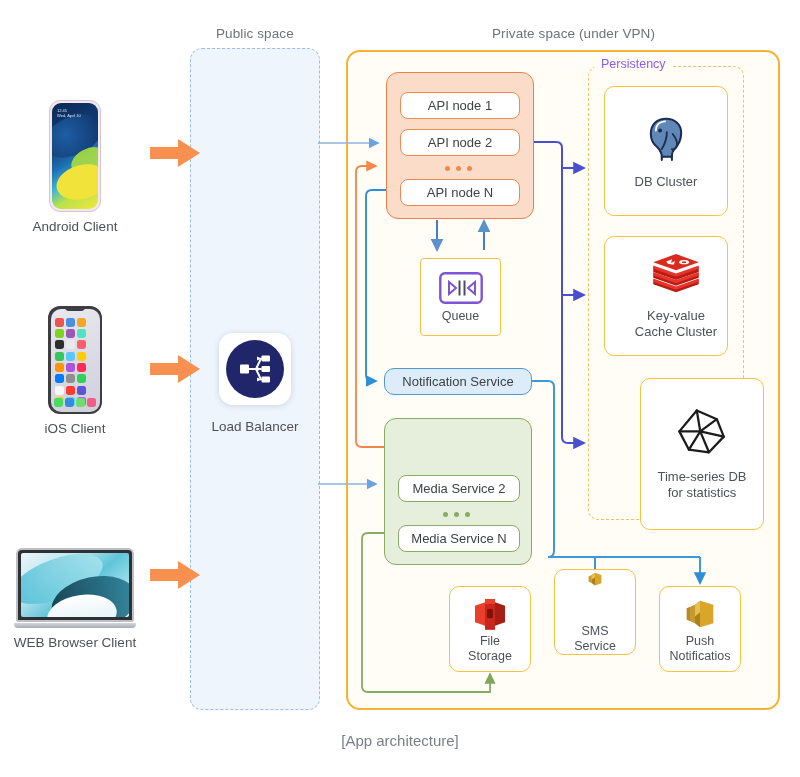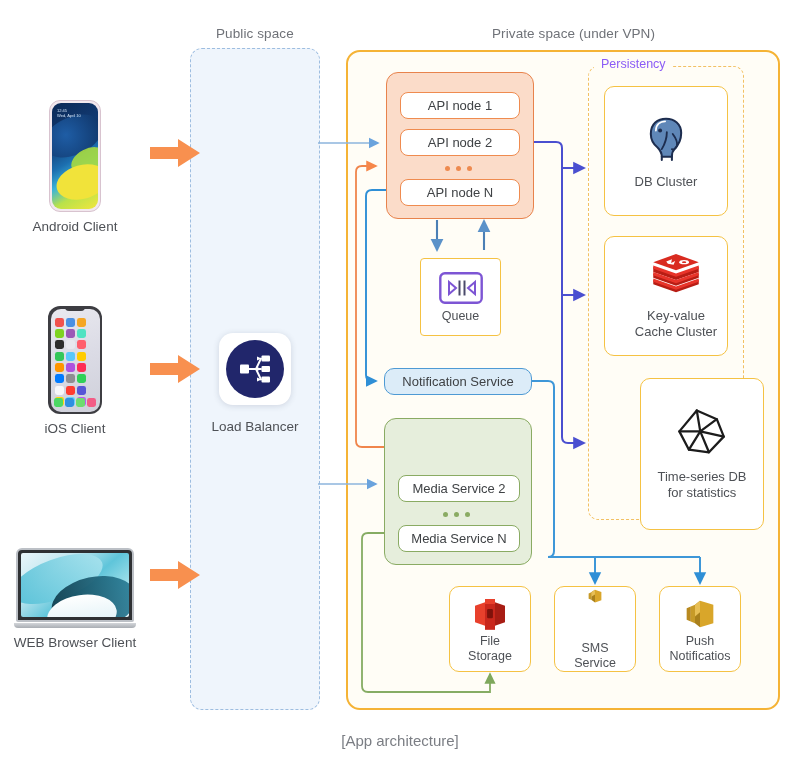--- a/index.html
+++ b/index.html
@@ -506,21 +506,21 @@
         <path d="M18,36 L30,36 L30,43 L18,43 Z" fill="#c9271c"></path>
         <rect x="20.5" y="18" width="7" height="11" rx="1.5" fill="#7e120b"></rect>
       </g>
     </svg>
     <div class="scap">
       <span>File</span><br>
       <span>Storage</span>
     </div>
   </div>
 
-  <div class="scard" style="left:554px;top:586px;gap:36px;">
+  <div class="scard" style="left:554px;top:569px;gap:36px;">
     <svg width="40" height="40" viewBox="0 0 48 48">
       <g>
         <path d="M24,7 L41,13 L41,35 L24,41 Z" fill="#d9a62a"></path>
         <path d="M24,7 L24,41 L14,34 L14,14 Z" fill="#a9801c"></path>
         <path d="M14,14 L24,7 L24,20 L14,26 Z" fill="#e8bf55"></path>
         <path d="M7,17 L14,14 L14,34 L7,31 Z" fill="#c79a28"></path>
       </g>
     </svg>
     <div class="scap">
       <span>SMS</span><br>

